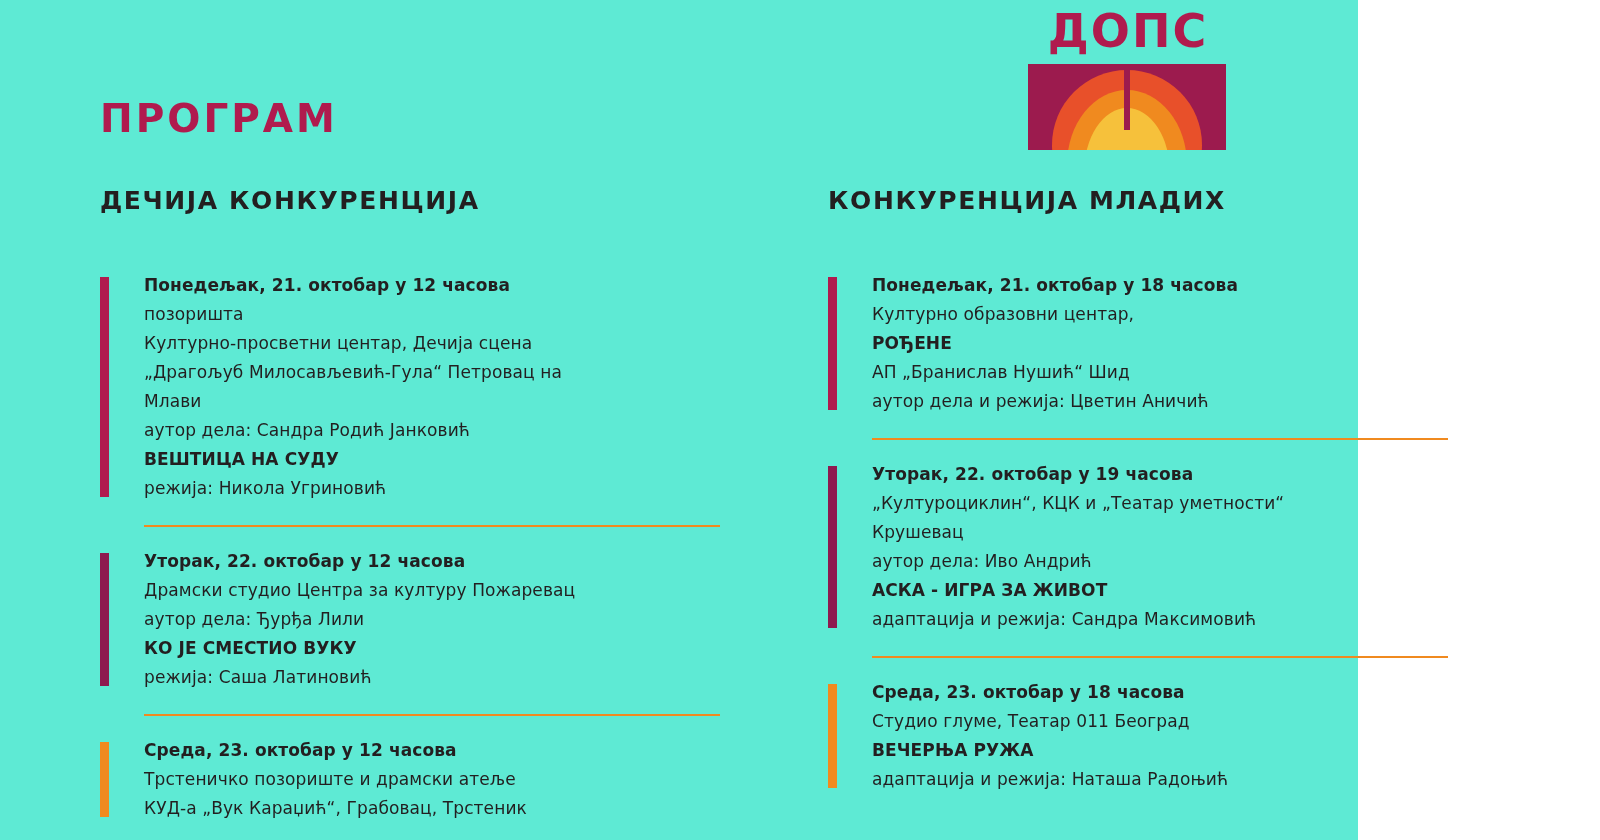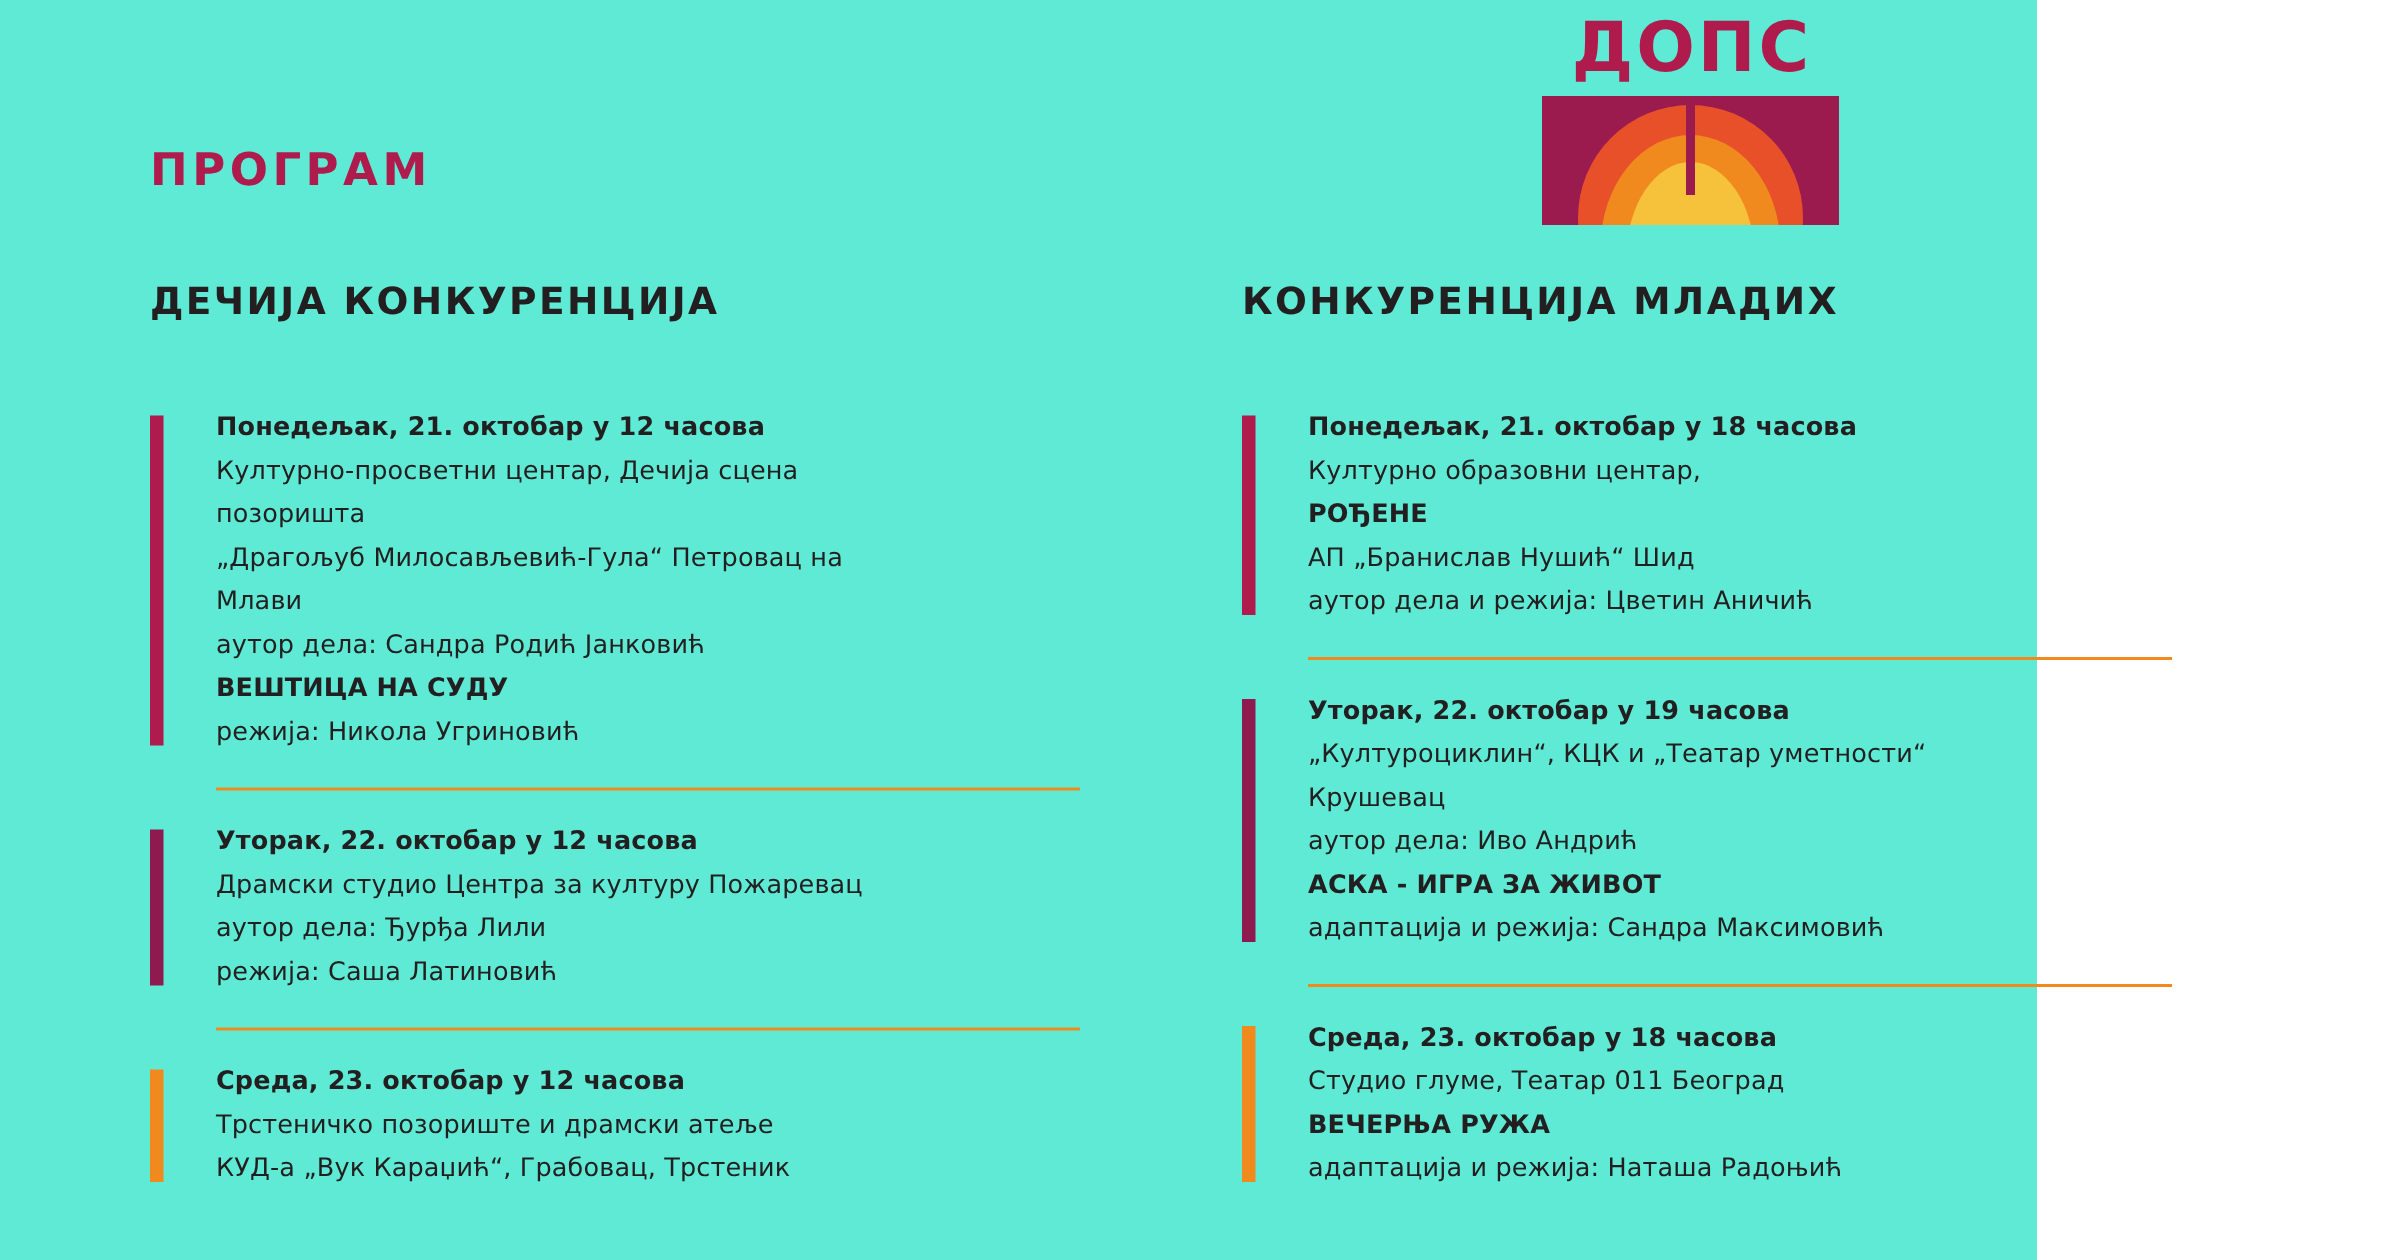--- a/index.html
+++ b/index.html
@@ -85,21 +85,21 @@
     margin-left: -3px;
     background: #9c1b4e;
     transform: rotate(0deg);
   }
 
   
   .program-title {
     position: absolute;
     left: 100px;
     top: 96px;
-    font-size: 30px;
+    font-size: 39px;
     font-weight: bold;
     letter-spacing: 3px;
     color: #b01b4e;
   }
 
   
   .columns {
     position: absolute;
     left: 100px;
     top: 186px;
@@ -168,36 +168,37 @@
   <div class="program-title">ПРОГРАМ</div>
 
   <div class="columns">
 
     <div class="column col-left">
       <div class="column-title">ДЕЧИЈА КОНКУРЕНЦИЈА</div>
 
       <div class="entry">
         <div class="bar" style="background:#b01b4e"></div>
         <div class="line bold">Понедељак, 21. октобар у 12 часова</div>
+        <div class="line">позоришта</div>
         <div class="line">Културно-просветни центар, Дечија сцена</div>
-        <div class="line">позоришта</div>
         <div class="line">„Драгољуб Милосављевић-Гула“ Петровац на</div>
         <div class="line">Млави</div>
         <div class="line">аутор дела: Сандра Родић Јанковић</div>
         <div class="line bold">ВЕШТИЦА НА СУДУ</div>
         <div class="line">режија: Никола Угриновић</div>
       </div>
 
       <div class="divider"></div>
 
       <div class="entry">
         <div class="bar" style="background:#8e1a4f"></div>
         <div class="line bold">Уторак, 22. октобар у 12 часова</div>
         <div class="line">Драмски студио Центра за културу Пожаревац</div>
         <div class="line">аутор дела: Ђурђа Лили</div>
+        <div class="line bold">КО ЈЕ СМЕСТИО ВУКУ</div>
         <div class="line">режија: Саша Латиновић</div>
       </div>
 
       <div class="divider"></div>
 
       <div class="entry">
         <div class="bar" style="background:#f08a1f"></div>
         <div class="line bold">Среда, 23. октобар у 12 часова</div>
         <div class="line">Трстеничко позориште и драмски атеље</div>
         <div class="line">КУД-а „Вук Караџић“, Грабовац, Трстеник</div>

